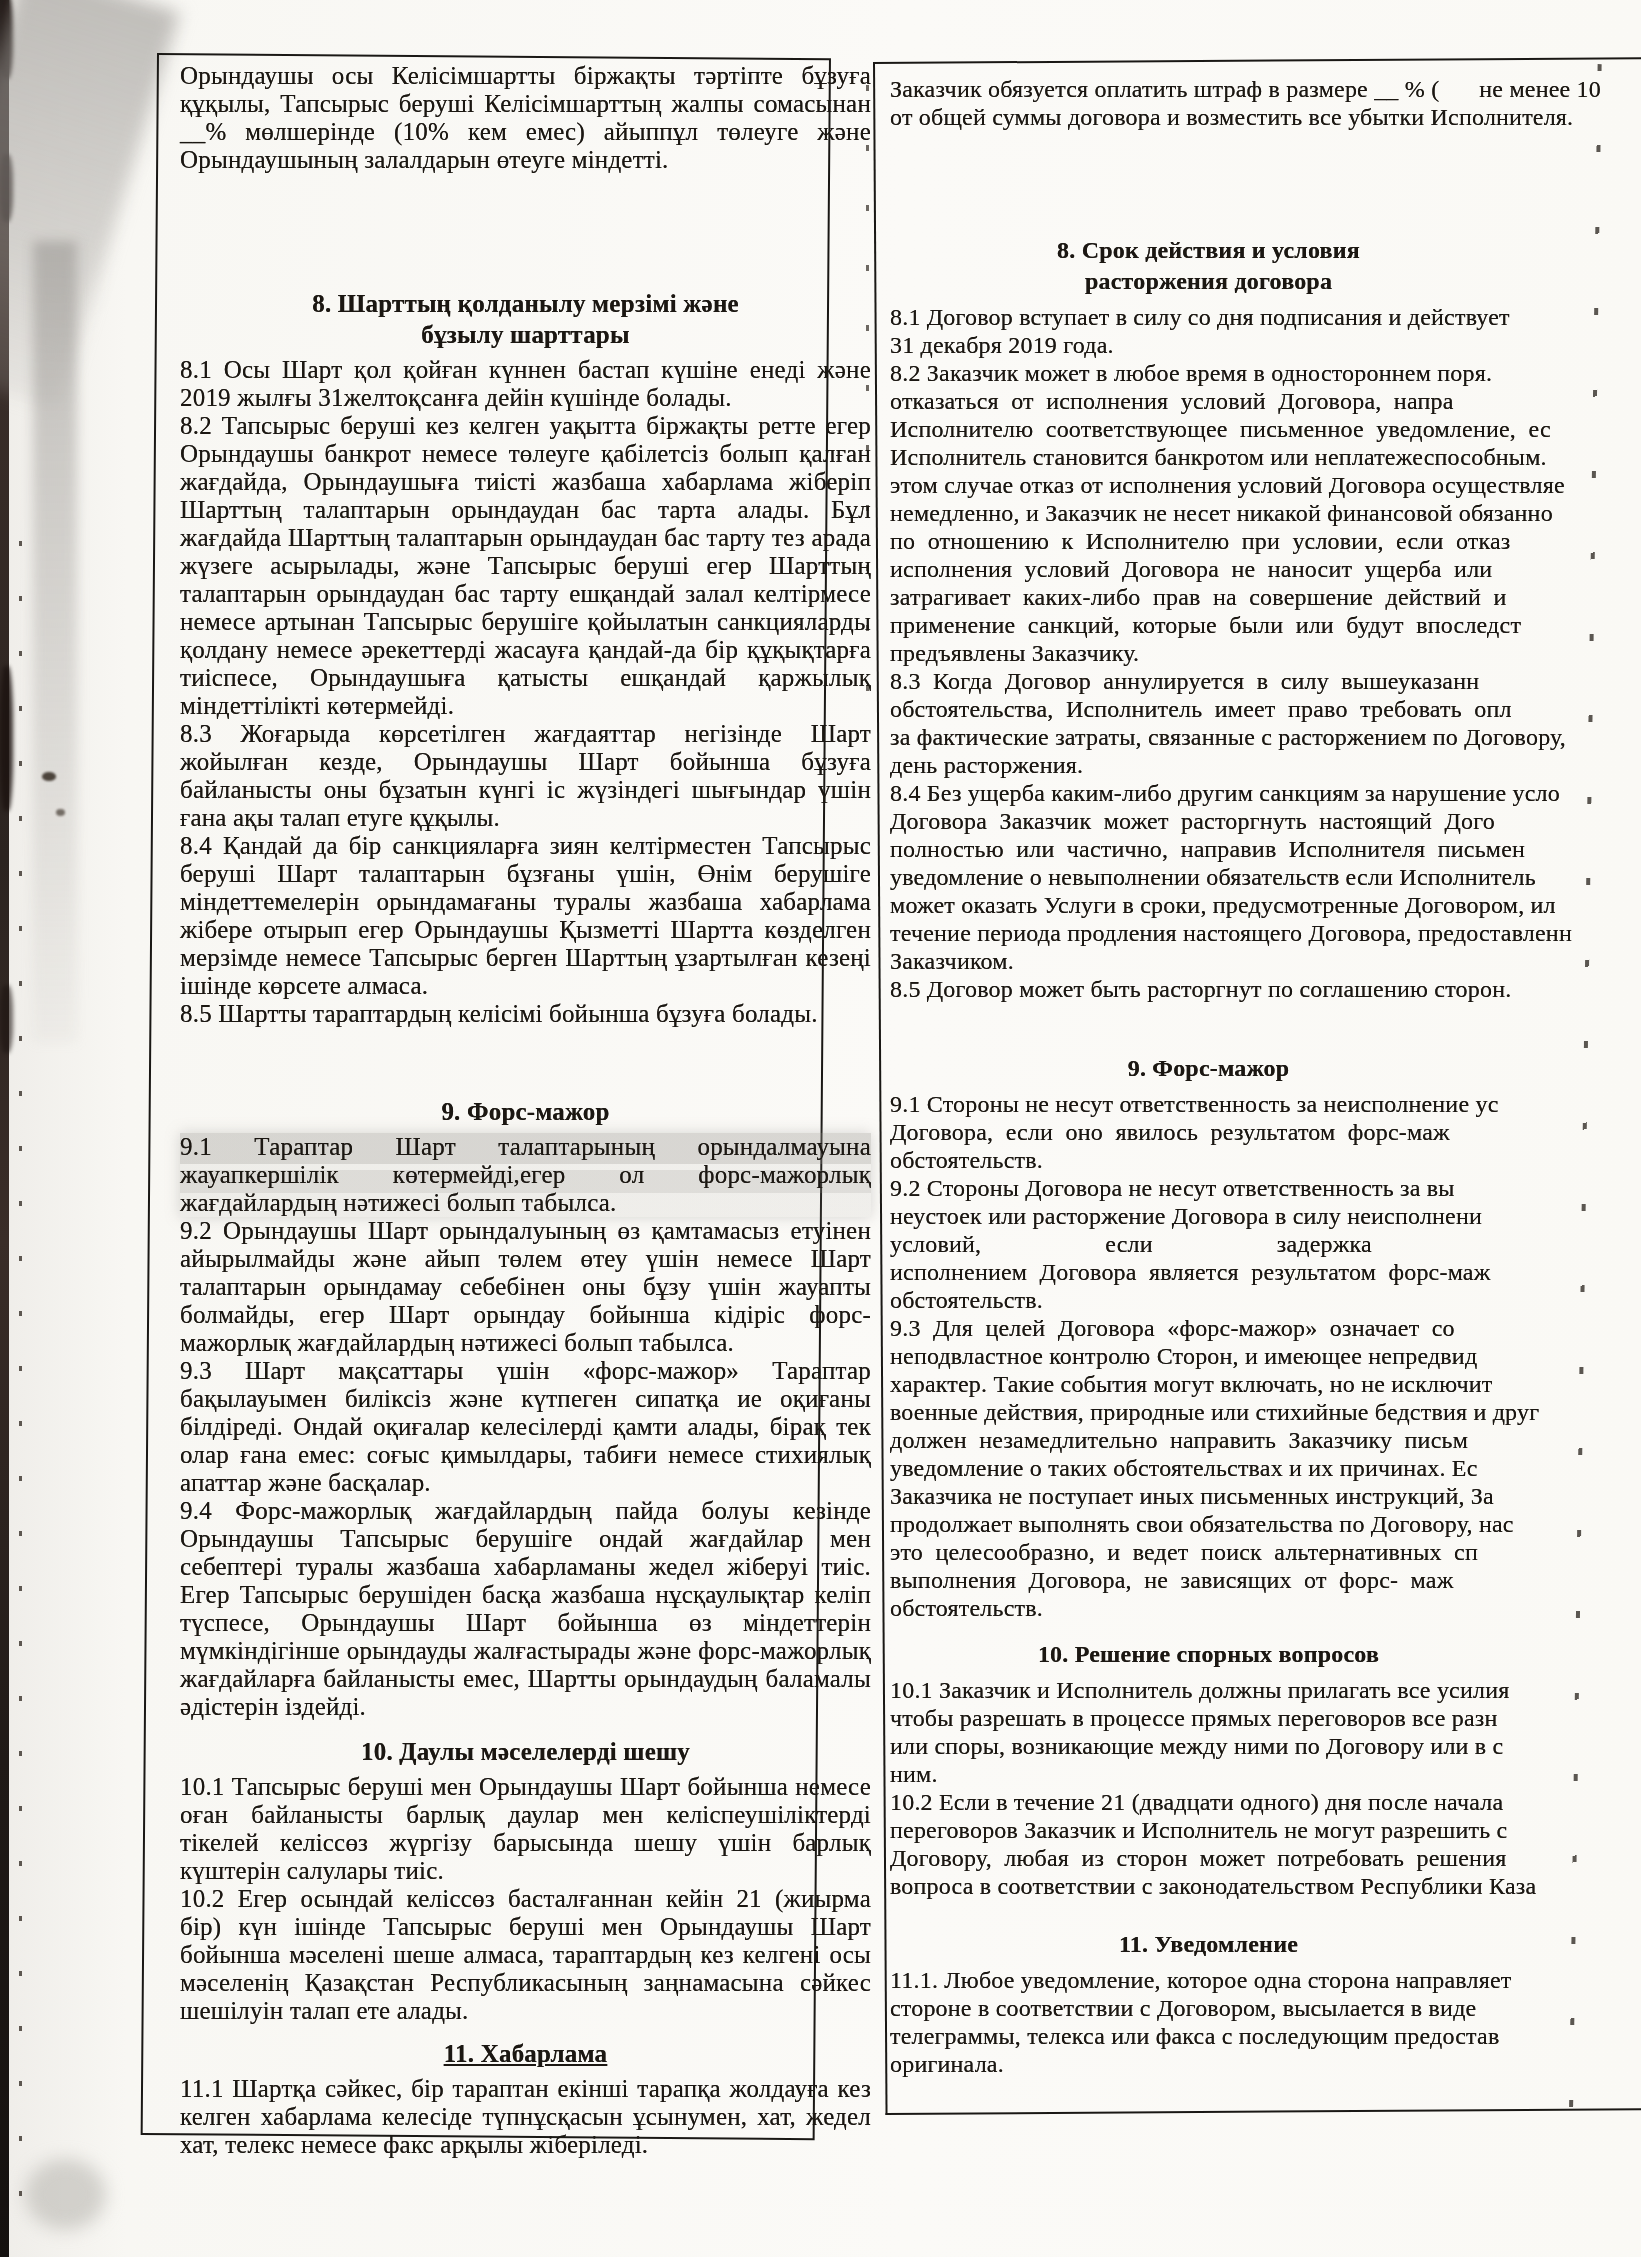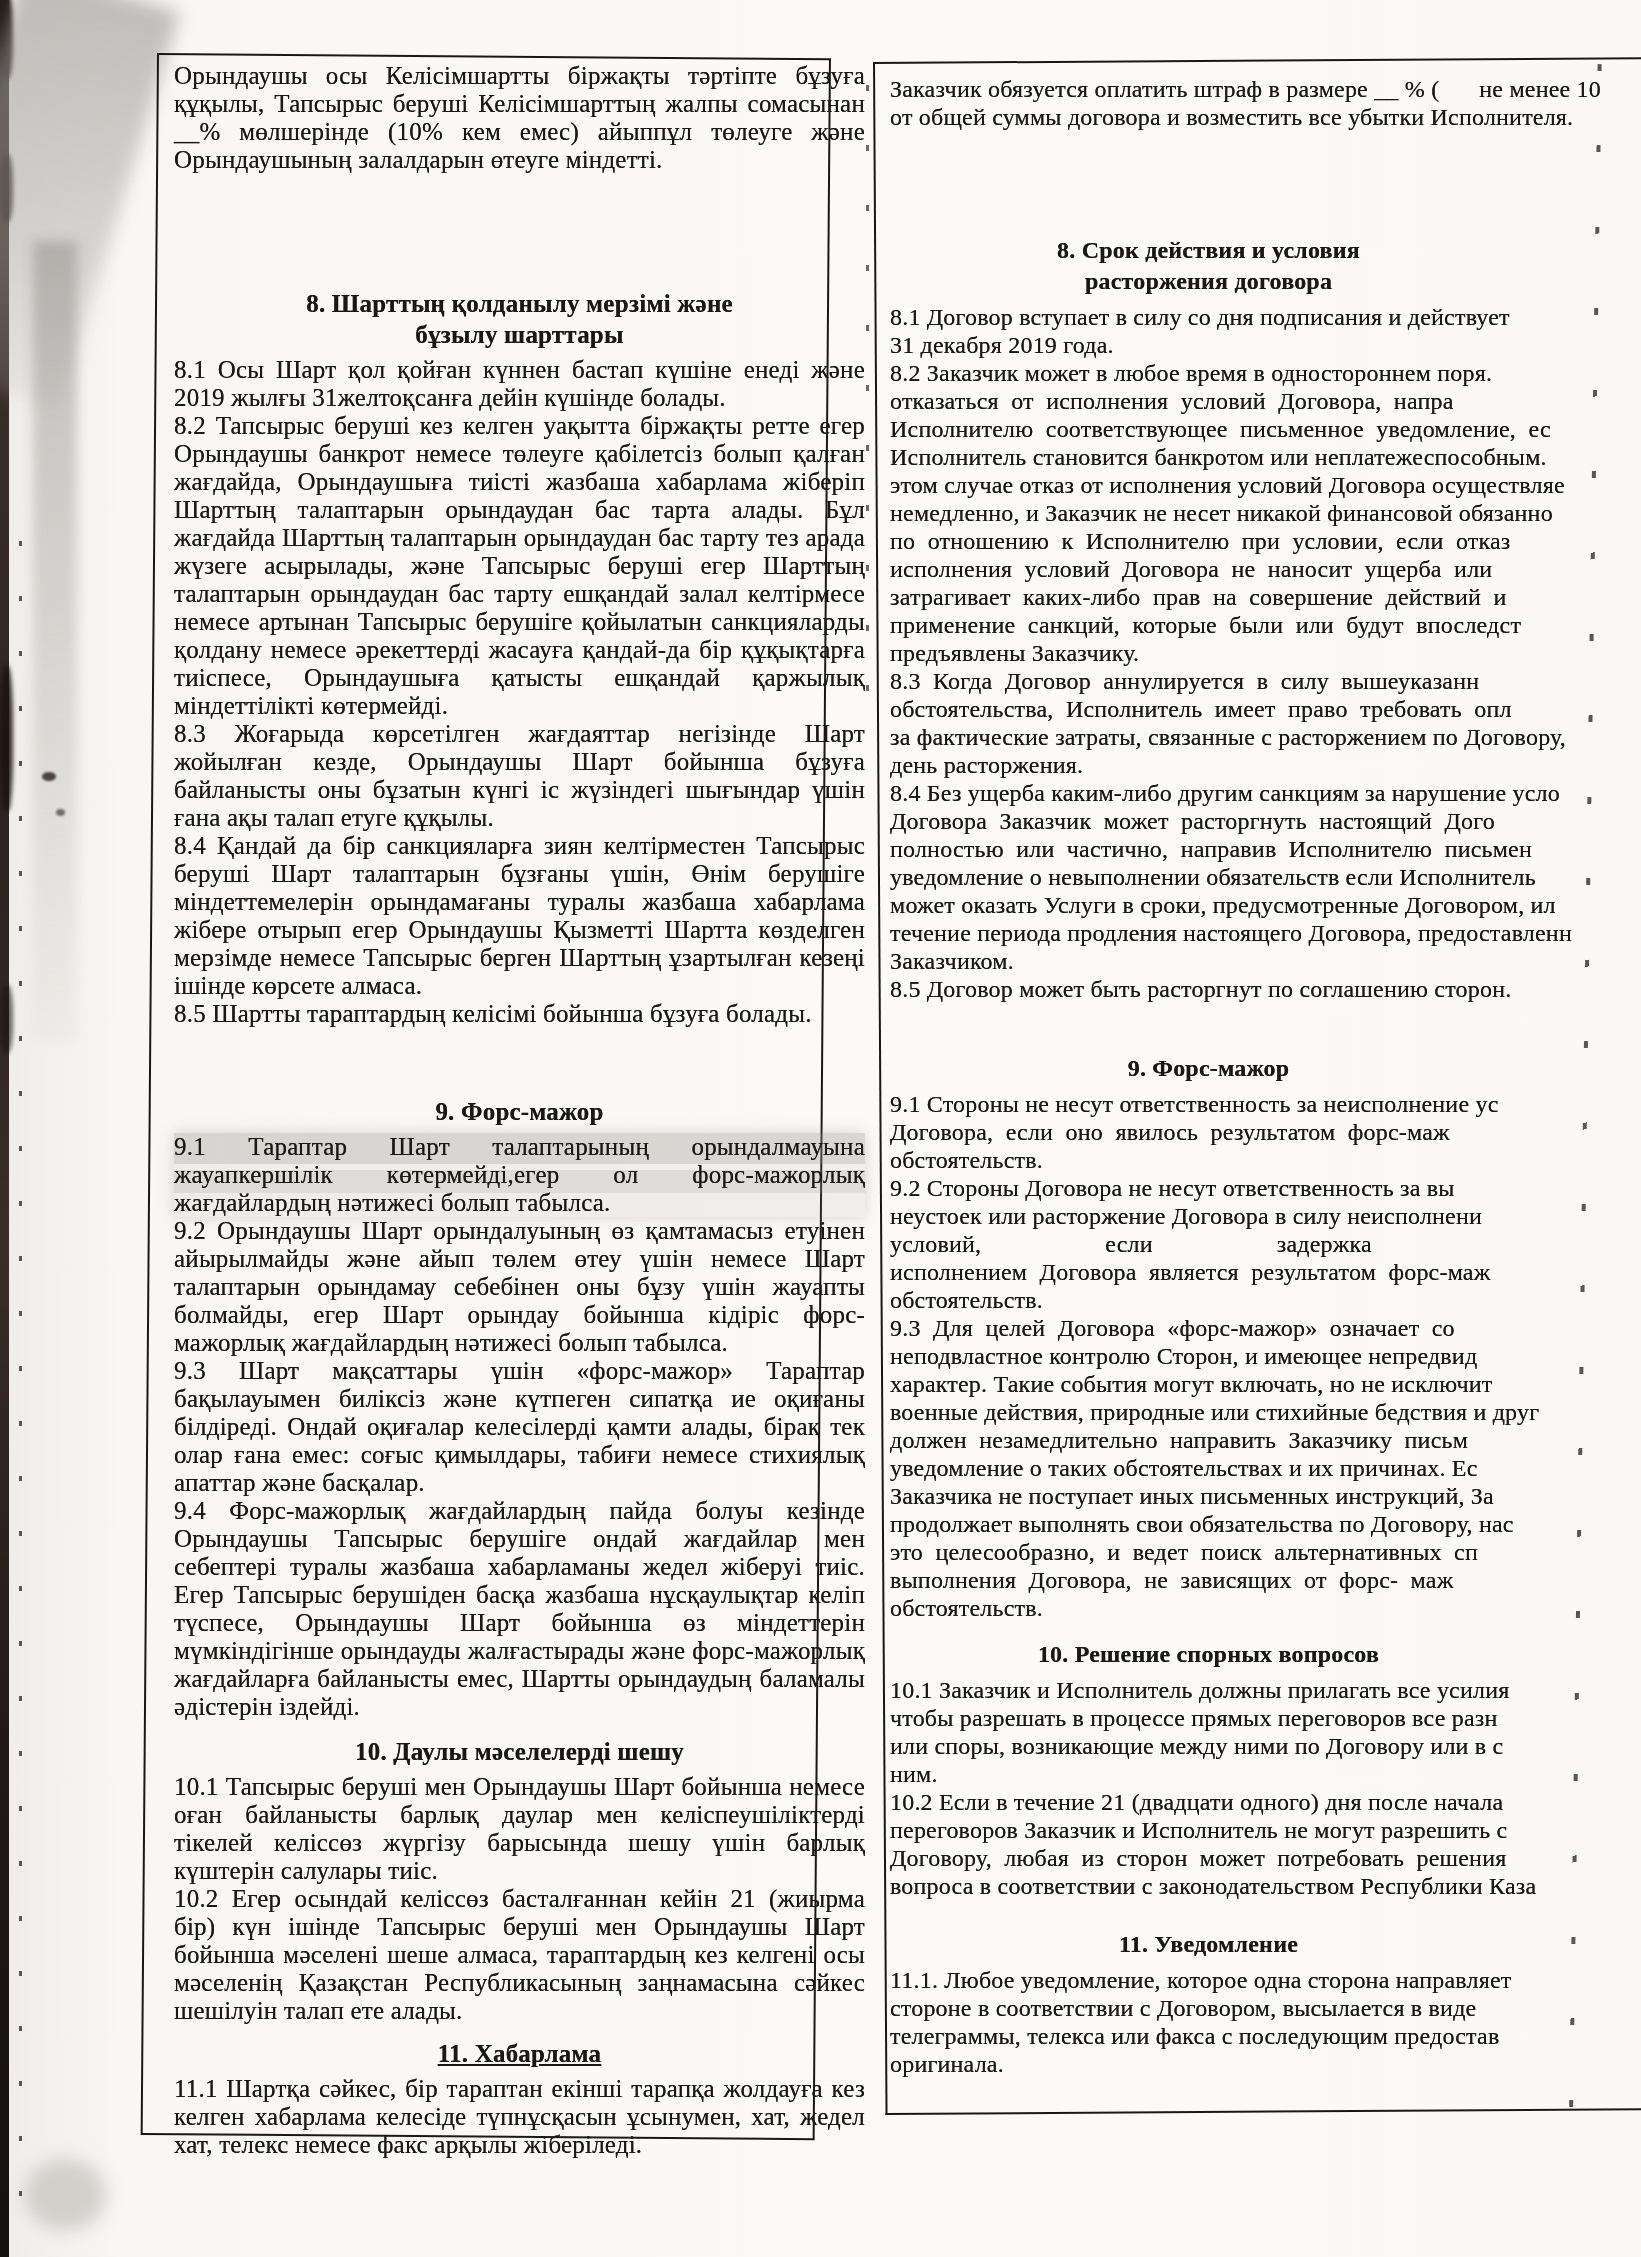--- a/index.html
+++ b/index.html
@@ -32,21 +32,21 @@
   .margin-mark2{left:56px;top:809px;width:8.7px;height:6.8px;background:#585048;border-radius:50%;filter:blur(1px);opacity:.8;}
 
   
   .left-box{left:157px;top:53px;width:670px;height:2078px;border:2.9px solid #1a1815;
             transform:rotate(.45deg);transform-origin:top left;}
   .right-box{left:873px;top:62px;width:772px;height:2049px;border:2.9px solid #1a1815;border-right:none;
              transform:rotate(-.35deg);transform-origin:top left;}
 
   
   .col{text-shadow:0 0 0.6px rgba(35,30,25,.85);letter-spacing:0.2px;}
-  .left-text{left:174px;top:62px;width:691px;font-size:25px;line-height:28px;}
+  .left-text{left:180px;top:62px;width:691px;font-size:25px;line-height:28px;}
   .right-text{left:890px;top:75px;width:705px;font-size:24px;line-height:28px;}
   .para{text-align:justify;margin:0;}
   .linepara{margin:0;}
   .rline{white-space:pre;}
   .heading{font-weight:bold;text-align:center;line-height:31px;margin-bottom:5.8px;}
   .right-text .heading{width:637px;}
   .it{margin-left:40px;}
   .smudged{background:linear-gradient(180deg,rgba(150,147,142,.34) 0 31px,rgba(152,149,144,.10) 31px 37px,
            rgba(150,147,142,.28) 37px 60px,rgba(158,155,150,.12) 60px 100%);
            box-shadow:0 0 13.5px rgba(150,147,142,.35);}
@@ -131,21 +131,21 @@
       </div>
       <div class="linepara">
         <div class="rline">8.3  Когда  Договор  аннулируется  в  силу  вышеуказанн</div>
         <div class="rline">обстоятельства,  Исполнитель  имеет  право  требовать  опл</div>
         <div class="rline">за фактические затраты, связанные с расторжением по Договору,</div>
         <div class="rline">день расторжения.</div>
       </div>
       <div class="linepara">
         <div class="rline">8.4 Без ущерба каким-либо другим санкциям за нарушение усло</div>
         <div class="rline">Договора  Заказчик  может  расторгнуть  настоящий  Дого</div>
-        <div class="rline">полностью  или  частично,  направив  Исполнителю  письмен</div>
+        <div class="rline">полностью  или  частично,  направив  Исполнителя  письмен</div>
         <div class="rline">уведомление о невыполнении обязательств если Исполнитель</div>
         <div class="rline">может оказать Услуги в сроки, предусмотренные Договором, ил</div>
         <div class="rline">течение периода продления настоящего Договора, предоставленн</div>
         <div class="rline">Заказчиком.</div>
       </div>
       <div class="linepara">
         <div class="rline">8.5 Договор может быть расторгнут по соглашению сторон.</div>
       </div>
       <div class="heading g2r">
         <div class="hline">9. Форс-мажор</div>

